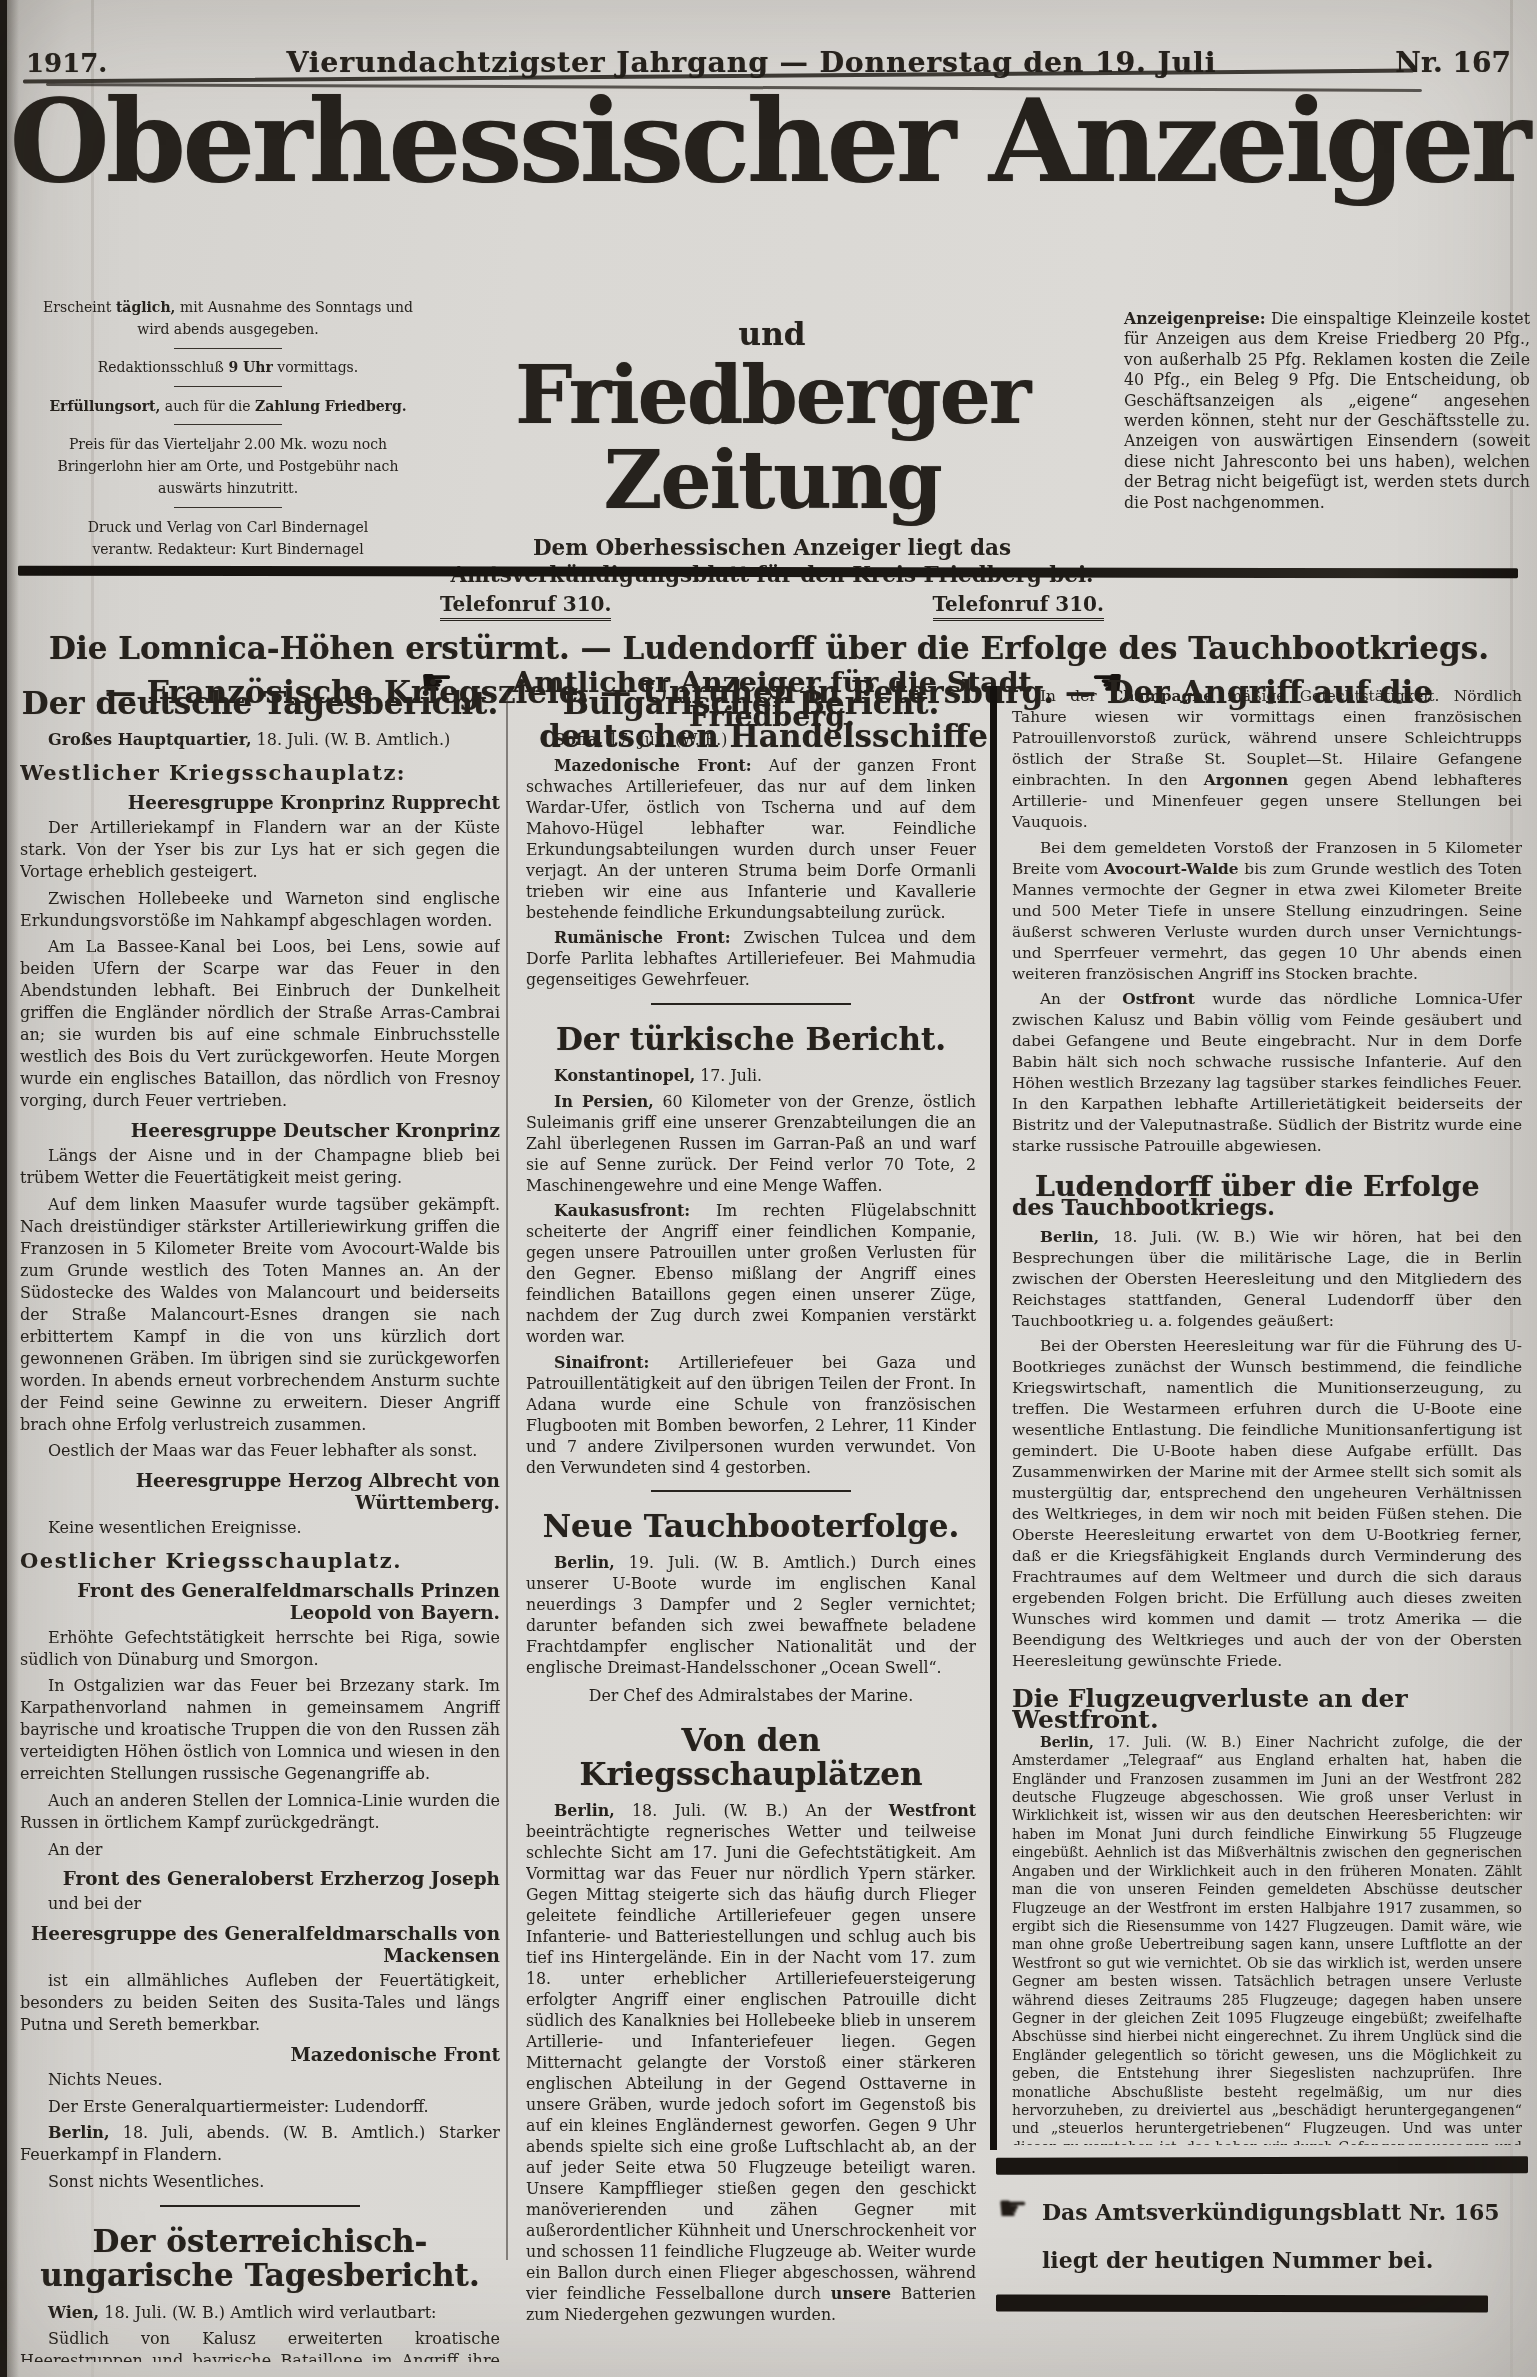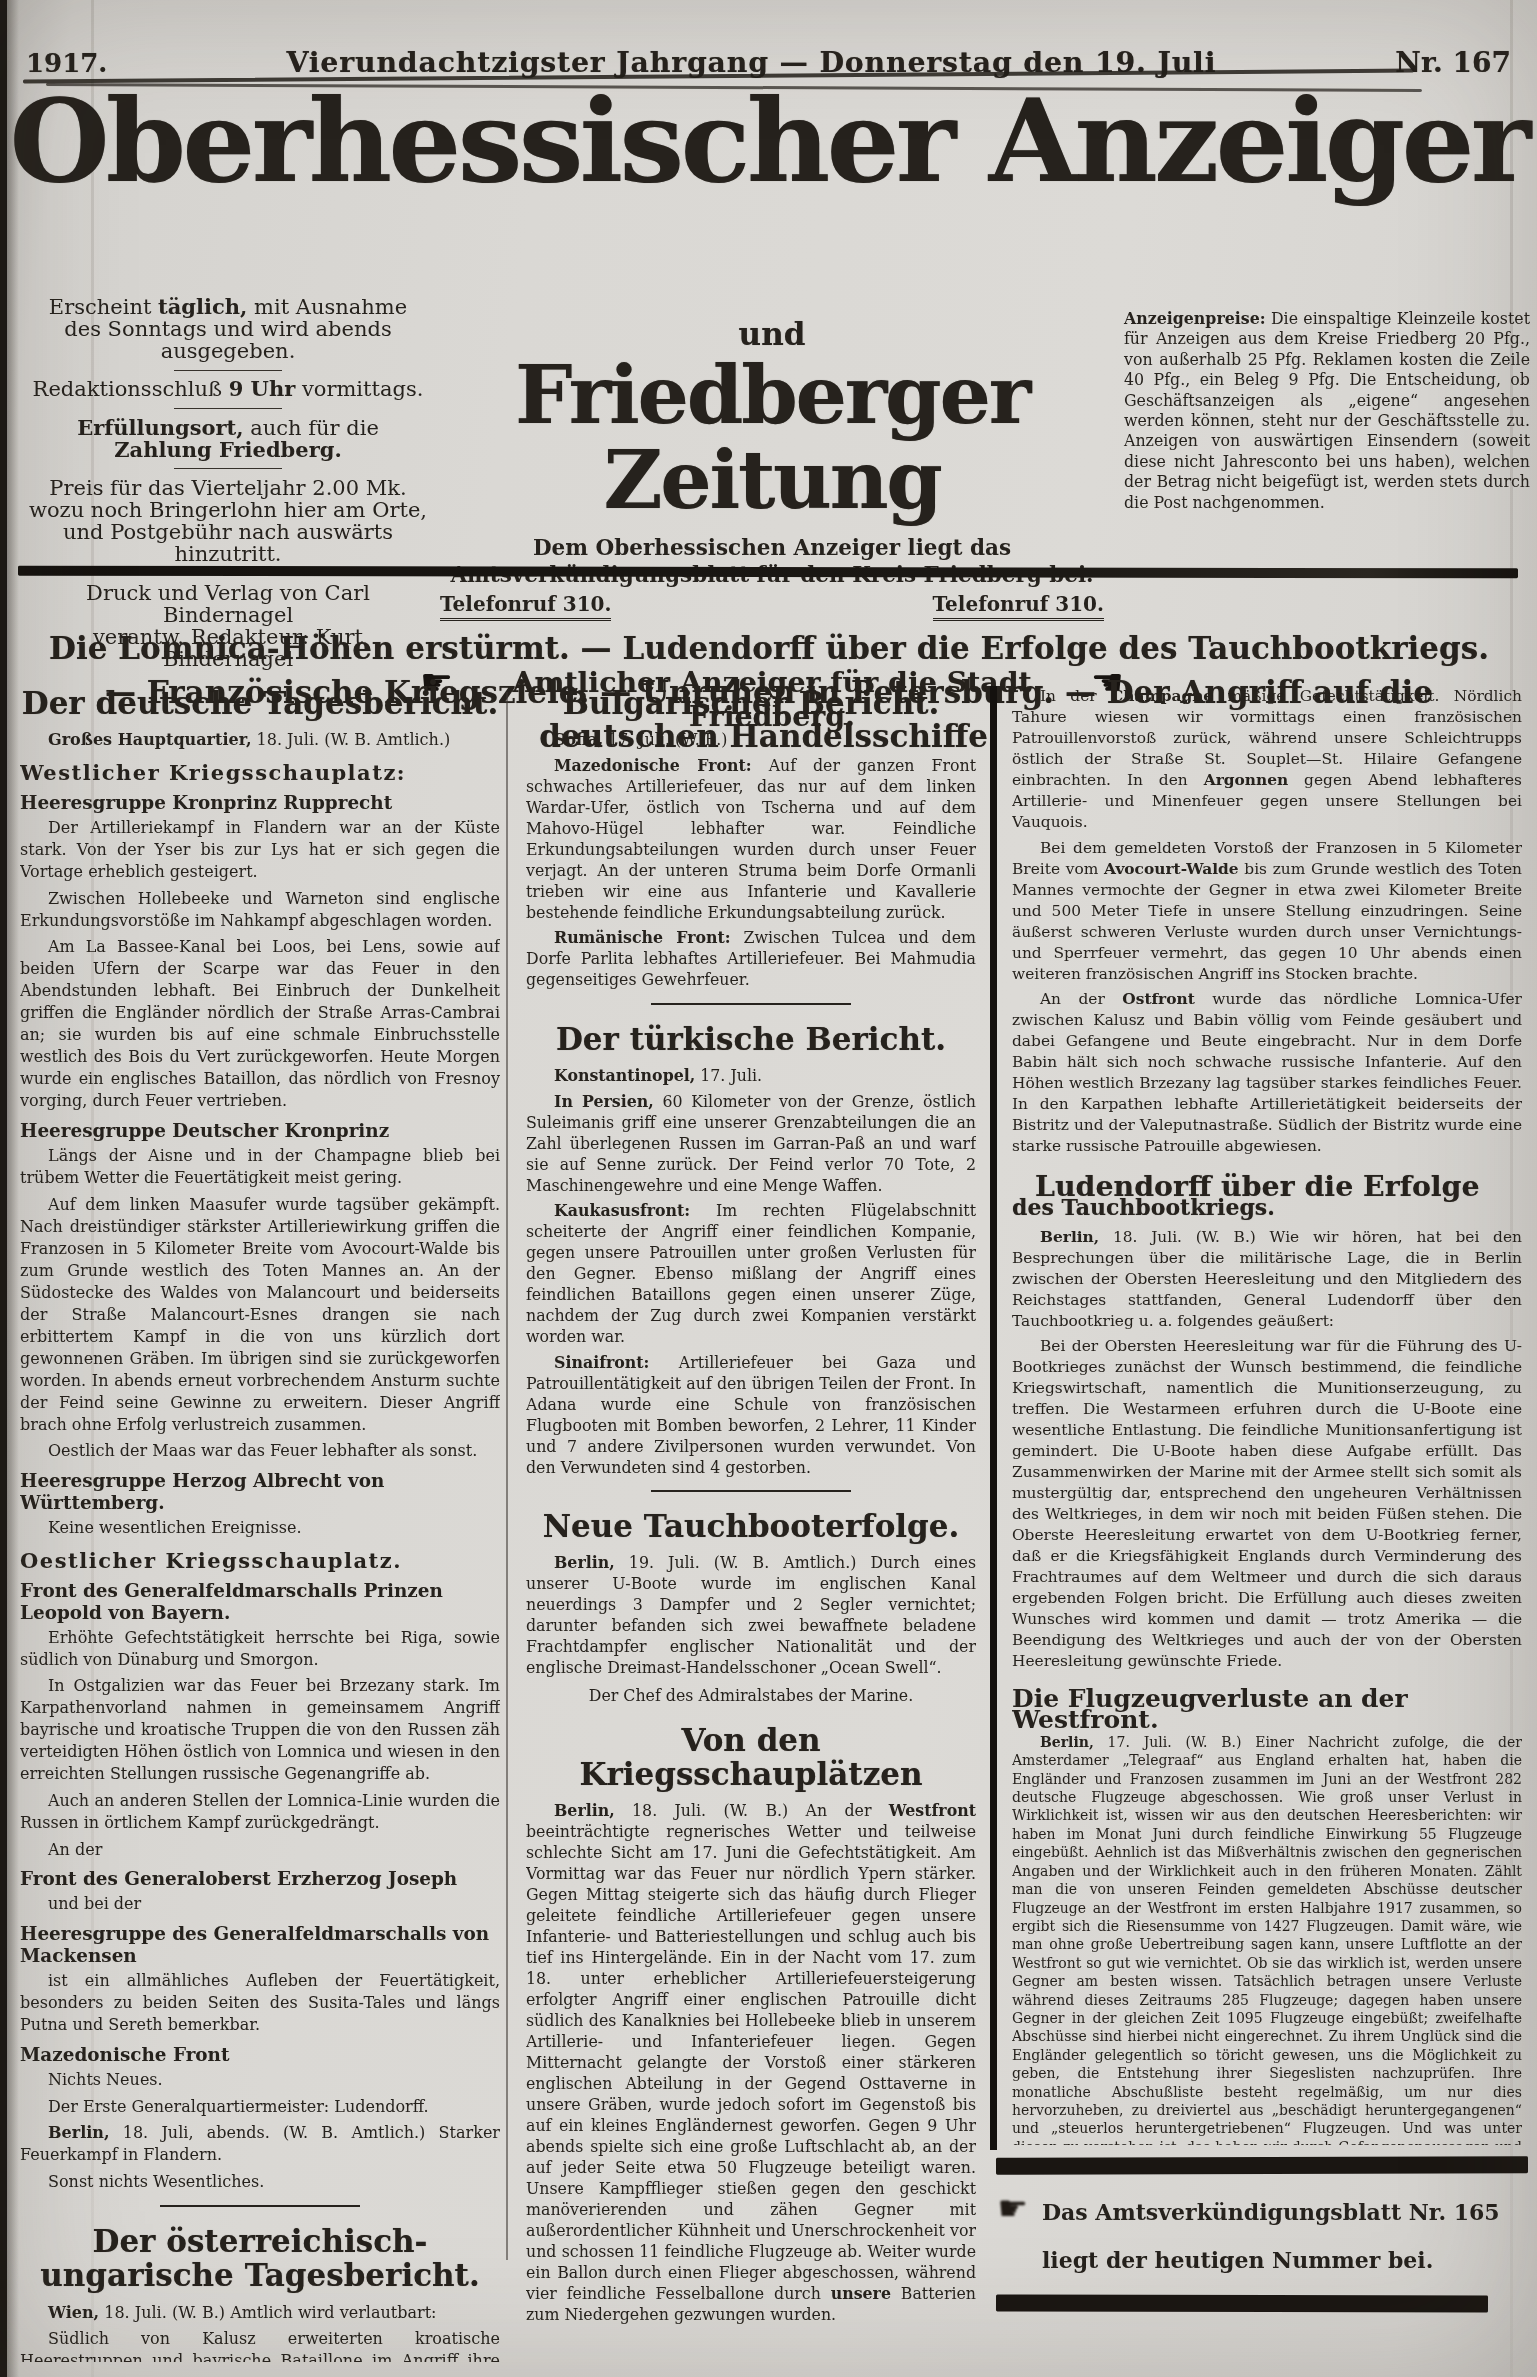--- a/index.html
+++ b/index.html
@@ -17,21 +17,21 @@
   .dl-year{font-size:26px;}
   .dl-center{flex:1;text-align:center;font-size:28.4px;letter-spacing:0.8px;}
   .dl-issue{font-size:28px;}
   .drule{position:absolute;background:#221e19;border-radius:1.5px;}
   .r1{top:74px;left:23px;width:1391px;height:3.8px;transform:rotate(-.45deg);opacity:.85;}
   .r2{top:86px;left:46px;width:1376px;height:3.1px;transform:rotate(.25deg);opacity:.7;}
 
   
   .mast1{position:absolute;top:83px;left:0;width:100%;margin:0;text-align:center;
     font-size:115px;font-weight:bold;letter-spacing:-3.8px;line-height:1;}
-  .mastL{position:absolute;top:296px;left:28px;width:400px;font-size:21px;line-height:22px;text-align:center;}
+  .mastL{position:absolute;top:296px;left:28px;width:400px;font-size:14px;line-height:22px;text-align:center;}
   .mastL p{margin:0;}
   .sep{width:108px;border-top:1.5px solid #36312b;margin:7.7px auto;}
   .mastC{position:absolute;top:286px;left:420px;width:704px;text-align:center;}
   .und{font-size:31px;font-weight:bold;line-height:1;}
   .mast2{font-size:81px;font-weight:bold;letter-spacing:-2.3px;line-height:1.05;margin-top:1.5px;}
   .insert{font-size:21.5px;font-weight:bold;line-height:27px;margin-top:12.3px;}
   .phones{display:flex;justify-content:space-between;padding:4.6px 20px 0 20px;}
   .tel{font-weight:bold;font-size:20px;border-bottom:3.1px double #26221d;padding-bottom:1.5px;}
   .official{margin-top:10.8px;font-size:28.4px;font-weight:bold;display:flex;align-items:center;justify-content:center;gap:20px;}
   .hand{font-family:"DejaVu Sans",sans-serif;font-size:37px;filter:blur(0.5px);color:#171310;}
@@ -48,21 +48,21 @@
   .col{position:absolute;top:686px;overflow:hidden;}
   .c1{left:20px;width:480px;height:1676px;font-size:16px;line-height:22px;}
   .c2{left:526px;width:450px;height:1645px;font-size:15.8px;line-height:21px;}
   .c3{left:1012px;width:510px;height:1459px;font-size:15.4px;line-height:21px;}
   .blk{margin:0;}
   .col .blk:first-child{margin-top:0;}
   .blk.h1{font-size:31px;font-weight:bold;text-align:center;line-height:1.1;margin:17px 0 9.2px;text-shadow:0 0 0.8px rgba(25,18,10,.45);}
   .blk.h1l{font-size:28.4px;font-weight:bold;text-align:left;padding-left:23px;margin:18.4px 0 0;text-shadow:0 0 0.8px rgba(25,18,10,.45);}
   .blk.h1r{font-size:22px;font-weight:bold;text-align:left;padding-right:10.8px;margin:0 0 9.2px;text-shadow:0 0 0.8px rgba(25,18,10,.45);}
   .blk.h2{font-size:21px;font-weight:bold;letter-spacing:1.5px;margin:10.8px 0 3.1px;}
-  .blk.h3{font-size:18.4px;font-weight:bold;text-align:left;margin:7.7px 0 3.1px;line-height:1.2;}
+  .blk.h3{font-size:18.4px;font-weight:bold;text-align:right;margin:7.7px 0 3.1px;line-height:1.2;}
   .blk.p{text-align:justify;text-indent:28px;margin:0 0 4.6px;}
   .blk.p0{text-align:justify;text-indent:28px;margin:0 0 4.6px;}
   .blk.sig{text-align:center;margin:6.1px 0 7.7px;}
   .blk.rule{width:200px;border-top:2.3px solid #26221d;margin:12.3px auto;height:0;}
   .blk.left{text-align:left;letter-spacing:0;font-size:25px;margin-top:15.4px;}
   .blk.sm{font-size:14px;line-height:18.4px;}
 
   
   .notice{position:absolute;left:996px;top:2157px;width:532px;}
   .nbar{height:17px;background:#1a1612;border-radius:1.5px;transform:rotate(-.15deg);}

